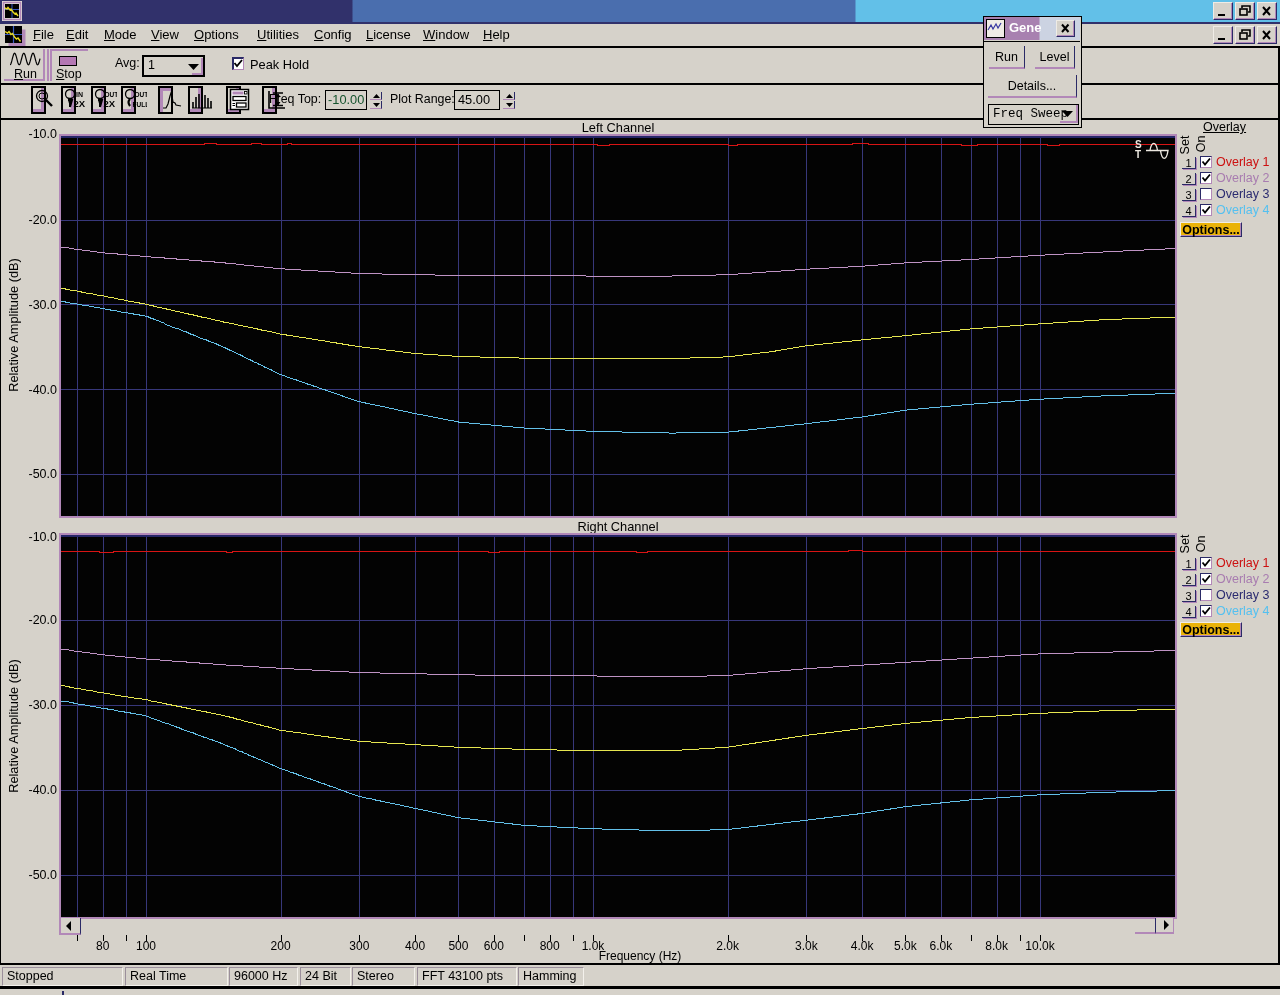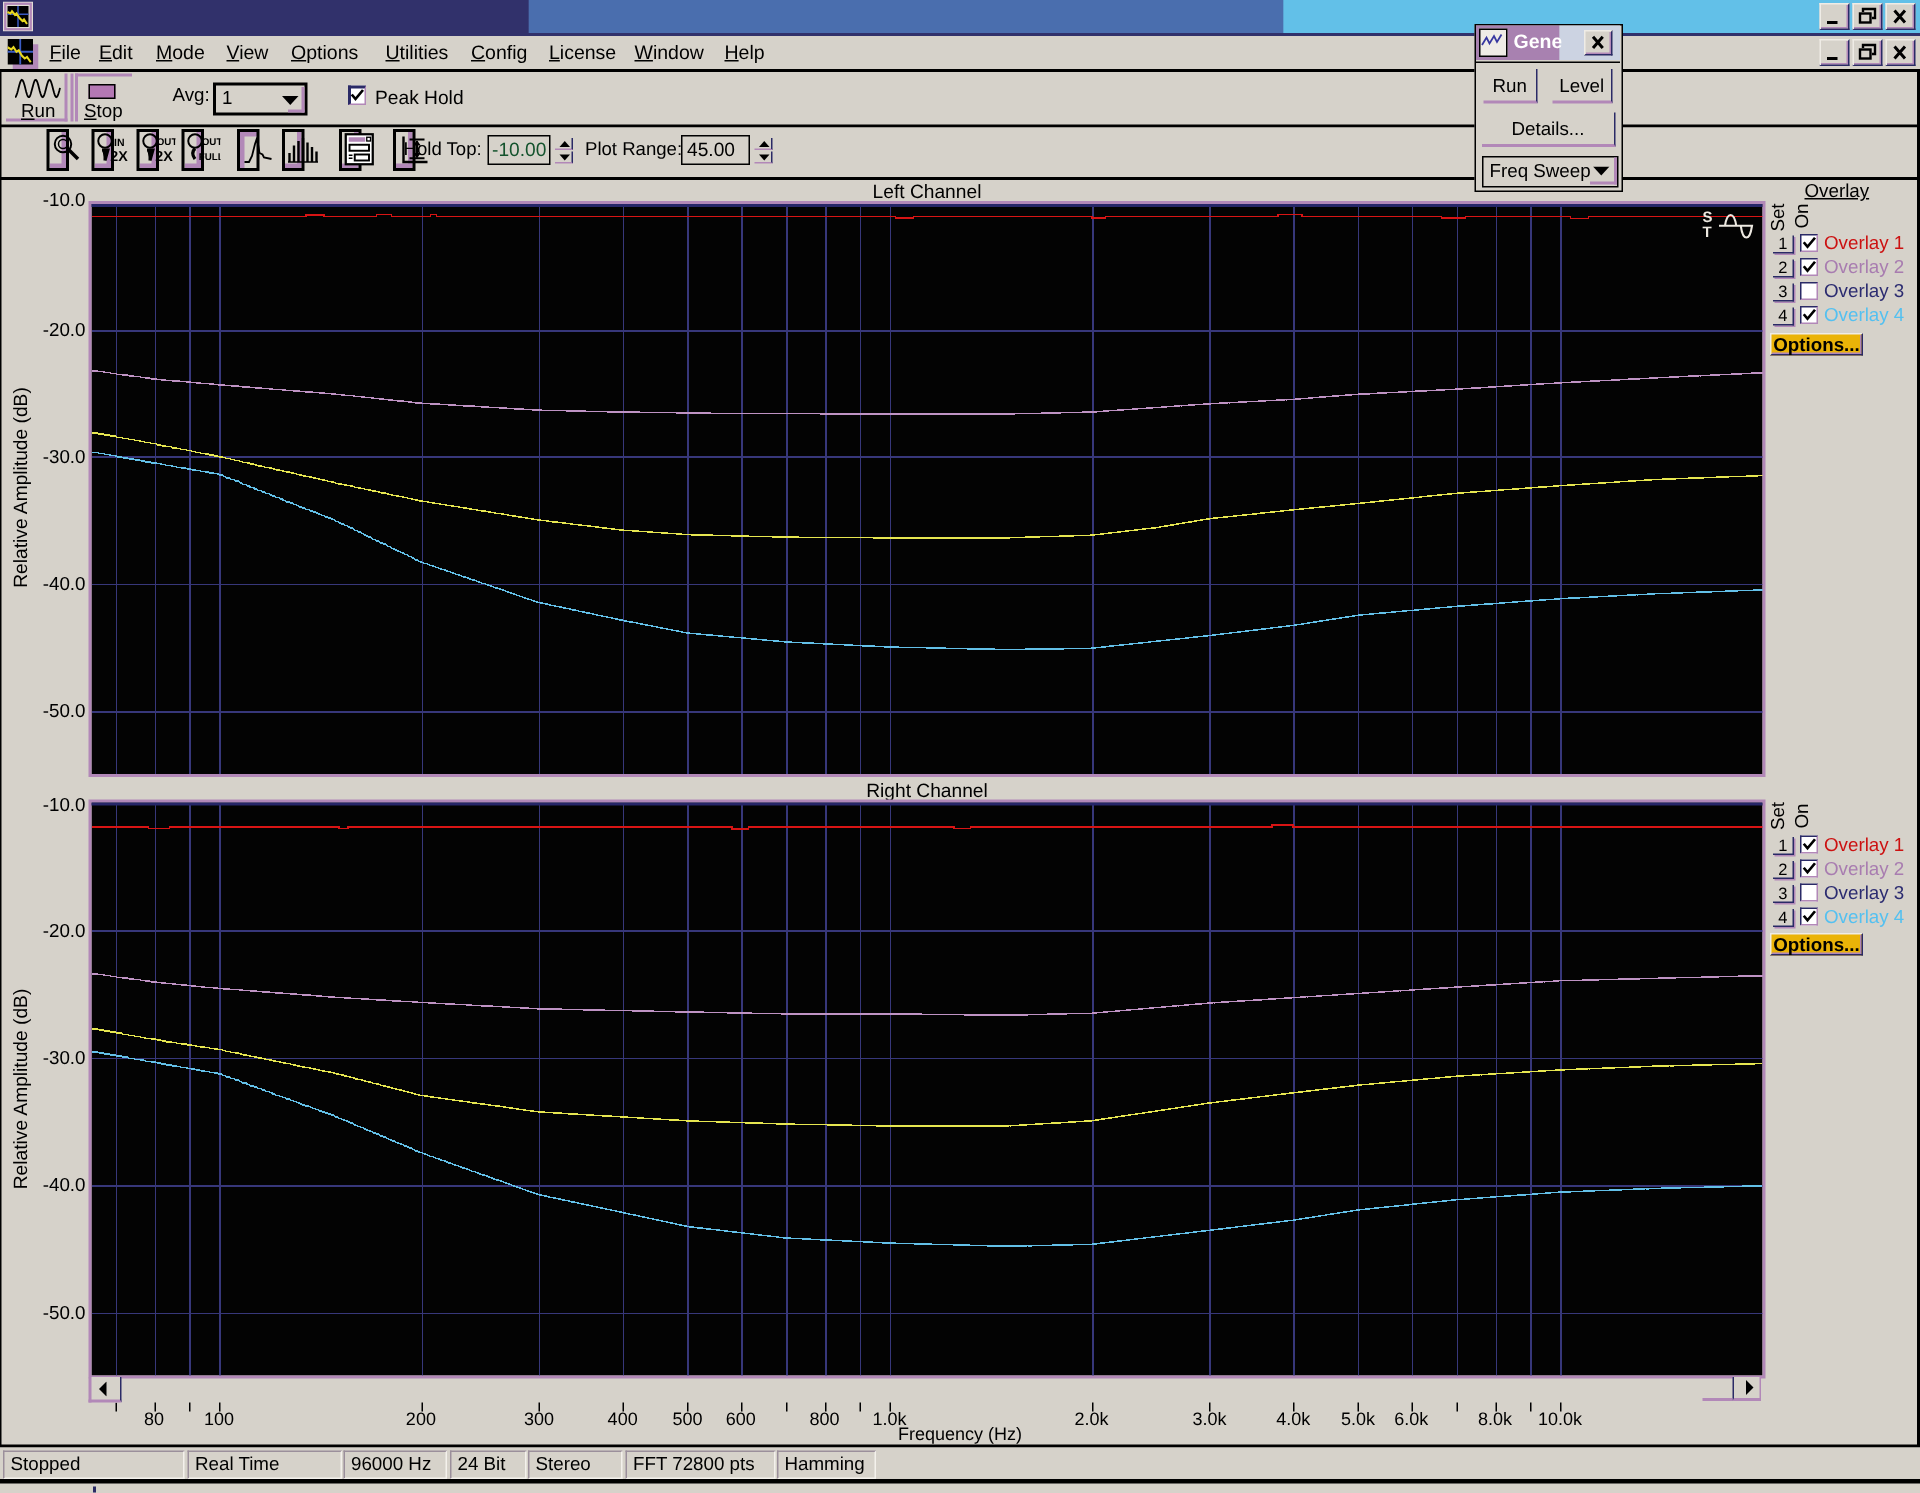--- a/index.html
+++ b/index.html
@@ -143,21 +143,21 @@
         <path d="M4.5 15.5 H7 M4.5 17.5 H7" stroke="#000" stroke-width="1"></path>
       </svg></div>
 
 <div class="tb2" style="left:234px;top:86px;"><svg width="24" height="24">
         <path d="M5 3 V20 H21" stroke="#000" stroke-width="1.6" fill="none"></path>
         <path d="M9 5 H19 M9 17.5 H19" stroke="#000" stroke-width="1.4"></path>
         <path d="M14 6 V17" stroke="#000" stroke-width="1.4"></path>
         <path d="M14 5.5 L11.5 9 H16.5 Z M14 17.5 L11.5 14 H16.5 Z" fill="#000"></path>
       </svg></div>
 
-<div class="abs" style="left:269px;top:92px;font-size:12.4px;color:#000;">Hold Top:</div>
+<div class="abs" style="left:269px;top:92px;font-size:12.4px;color:#000;">Freq Top:</div>
 <div class="abs" style="left:325px;top:90px;width:42px;height:20px;background:#d6d2ca;border:1.5px solid #000;font-size:12.8px;color:#14532d;padding:1px 0 0 2px;">-10.00</div>
 <div class="abs" style="left:370px;top:92px;width:12px;height:8px;background:#d6d2ca;border-right:1px solid #2a2a66;border-bottom:1px solid #b288b8;"></div>
 <div class="abs" style="left:370px;top:101px;width:12px;height:8px;background:#d6d2ca;border-right:1px solid #2a2a66;border-bottom:1px solid #b288b8;"></div>
 <svg class="abs" style="left:372px;top:94px;" width="9" height="14">
       <path d="M4.5 0 L8 4 H1 Z" fill="#000"></path>
       <path d="M4.5 13 L1 9 H8 Z" fill="#000"></path>
     </svg>
 <div class="abs" style="left:390px;top:92px;font-size:12.4px;color:#000;">Plot Range:</div>
 <div class="abs" style="left:454px;top:90px;width:46px;height:20px;background:#d6d2ca;border:1.5px solid #000;font-size:12.8px;color:#000;padding:1px 0 0 3px;">45.00</div>
 <div class="abs" style="left:503px;top:92px;width:12px;height:8px;background:#d6d2ca;border-right:1px solid #2a2a66;border-bottom:1px solid #b288b8;"></div>
@@ -291,39 +291,39 @@
 <div class="ovl" style="left:1216px;top:604px;color:#54c0f0;">Overlay 4</div>
 <div class="btn" style="left:1180px;top:622px;width:62px;height:15px;font-size:12.5px;color:#000;text-align:center;line-height:14px;">Options...</div>
 
 <div class="abs" style="left:0;top:963px;width:1280px;height:2px;background:#000;"></div>
 <div class="abs" style="left:0;top:965px;width:1280px;height:21px;background:#d6d2ca;"></div>
 <div class="seg" style="left:2px;width:121px;">Stopped</div>
 <div class="seg" style="left:125px;width:103px;">Real Time</div>
 <div class="seg" style="left:229px;width:69px;">96000 Hz</div>
 <div class="seg" style="left:300px;width:51px;">24 Bit</div>
 <div class="seg" style="left:352px;width:63px;">Stereo</div>
-<div class="seg" style="left:417px;width:100px;">FFT 72800 pts</div>
+<div class="seg" style="left:417px;width:100px;">FFT 43100 pts</div>
 <div class="seg" style="left:518px;width:66px;">Hamming</div>
 <div class="abs" style="left:0;top:986px;width:1280px;height:3px;background:#000;"></div>
 <div class="abs" style="left:62px;top:991px;width:2px;height:4px;background:#2a2a66;"></div>
 
 <div class="abs" style="left:983px;top:16px;width:99px;height:112px;background:#d6d2ca;border:1.5px solid #000;">
   <div class="abs" style="left:0px;top:0px;width:96px;height:23px;background:linear-gradient(to right,#a881b0 0,#a881b0 55px,#ccd3e2 56px,#ccd3e2 100%);"></div>
   <div class="abs" style="left:2px;top:2px;width:19px;height:19px;background:#efece6;border:1.5px solid #000;"><svg width="15" height="15">
           <path d="M1 10 L4 5 L6 9 L9 4 L11 8 L14 3" fill="none" stroke="#3838a0" stroke-width="1.2"></path>
         </svg></div>
   <div class="abs" style="left:25px;top:3px;width:32px;height:17px;overflow:hidden;font-size:13px;font-weight:bold;color:#fff;">Generator</div>
   <div class="wb" style="left:72px;top:3px;width:19px;height:17px;"><svg width="17" height="15">
           <path d="M5 3.5 L11.5 11 M11.5 3.5 L5 11" stroke="#000" stroke-width="2"></path>
         </svg></div>
   <div class="abs" style="left:0;top:23.5px;width:96px;height:1.5px;background:#000;"></div>
   <div class="abs" style="left:5px;top:29px;width:36px;height:23px;background:#d6d2ca;border-right:1.5px solid #2a2a66;border-bottom:2px solid #b288b8;font-size:12.5px;color:#000;text-align:center;padding-top:4px;">Run</div>
   <div class="abs" style="left:51px;top:29px;width:40px;height:23px;background:#d6d2ca;border-right:1.5px solid #2a2a66;border-bottom:2px solid #b288b8;font-size:12.5px;color:#000;text-align:center;padding-top:4px;">Level</div>
   <div class="abs" style="left:4px;top:58px;width:89px;height:23px;background:#d6d2ca;border-right:1.5px solid #2a2a66;border-bottom:2px solid #b288b8;font-size:12.5px;color:#000;text-align:center;padding-top:4px;">Details...</div>
-  <div class="abs" style="left:4px;top:87px;width:91px;height:21px;background:#d6d2ca;border:1.5px solid #000;">
+  <div class="abs" style="left:4px;top:87px;width:91px;height:21px;background:#d6d2ca;border:1.5px solid #000;font-family:Liberation Mono, monospace;">
     <div style="position:absolute;left:4px;top:2px;font-size:12.5px;color:#000;">Freq Sweep</div>
     <div style="position:absolute;right:0px;top:0px;width:18px;height:18px;border-right:2px solid #b288b8;border-bottom:2px solid #b288b8;"></div>
     <svg style="position:absolute;right:4px;top:6px;" width="12" height="7">
           <path d="M0 0 H11 L5.5 6 Z" fill="#000"></path>
         </svg>
   </div>
 </div>
 
 </div>
 </body></html>

